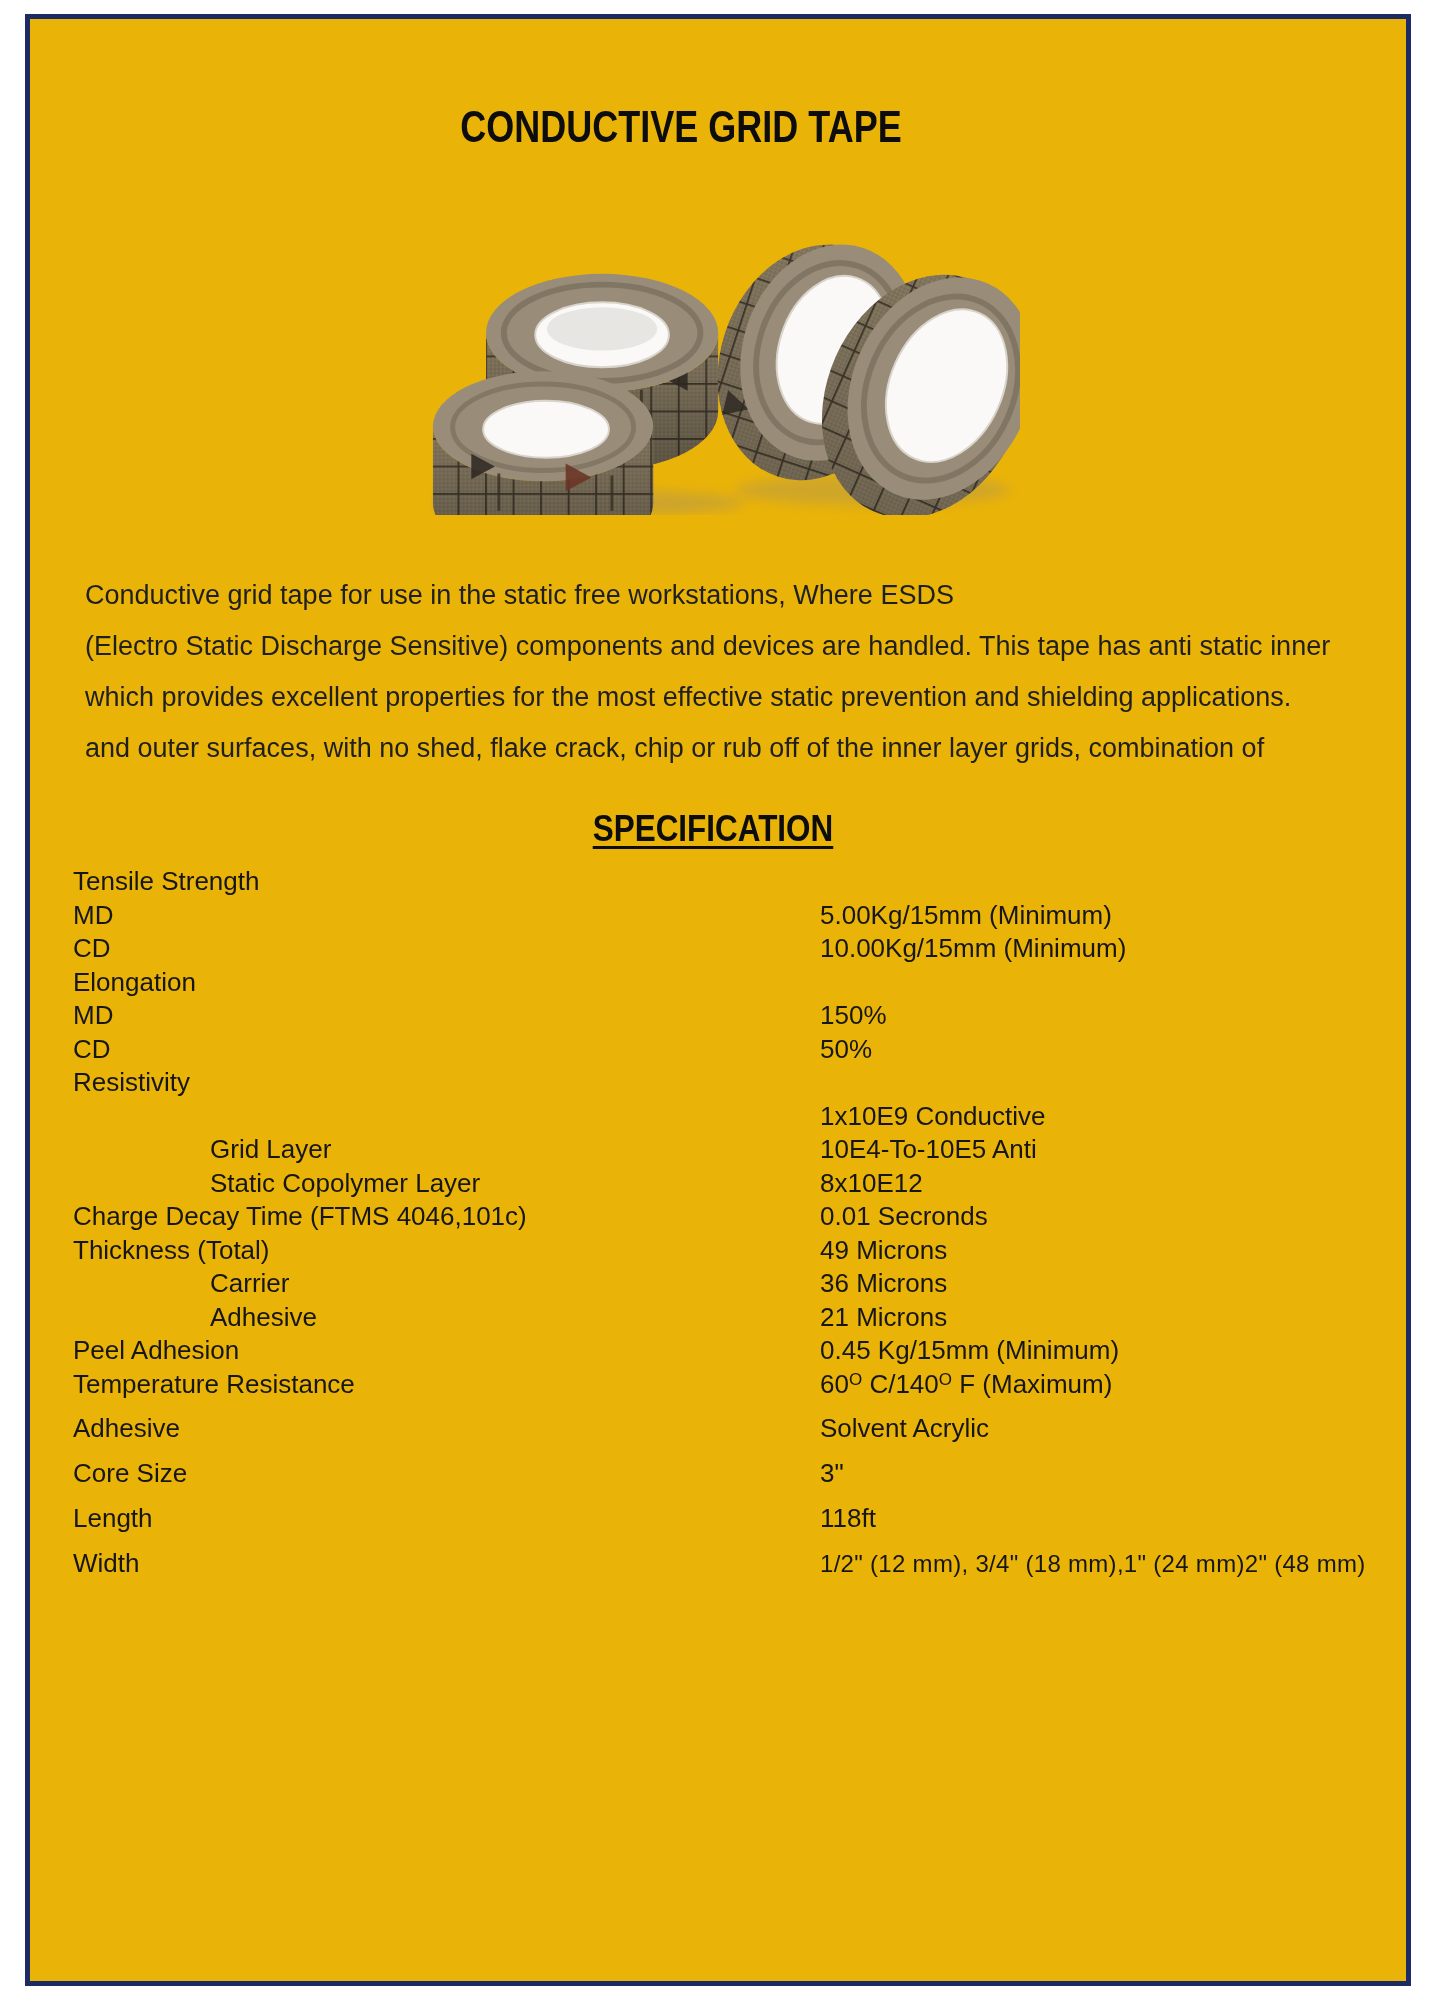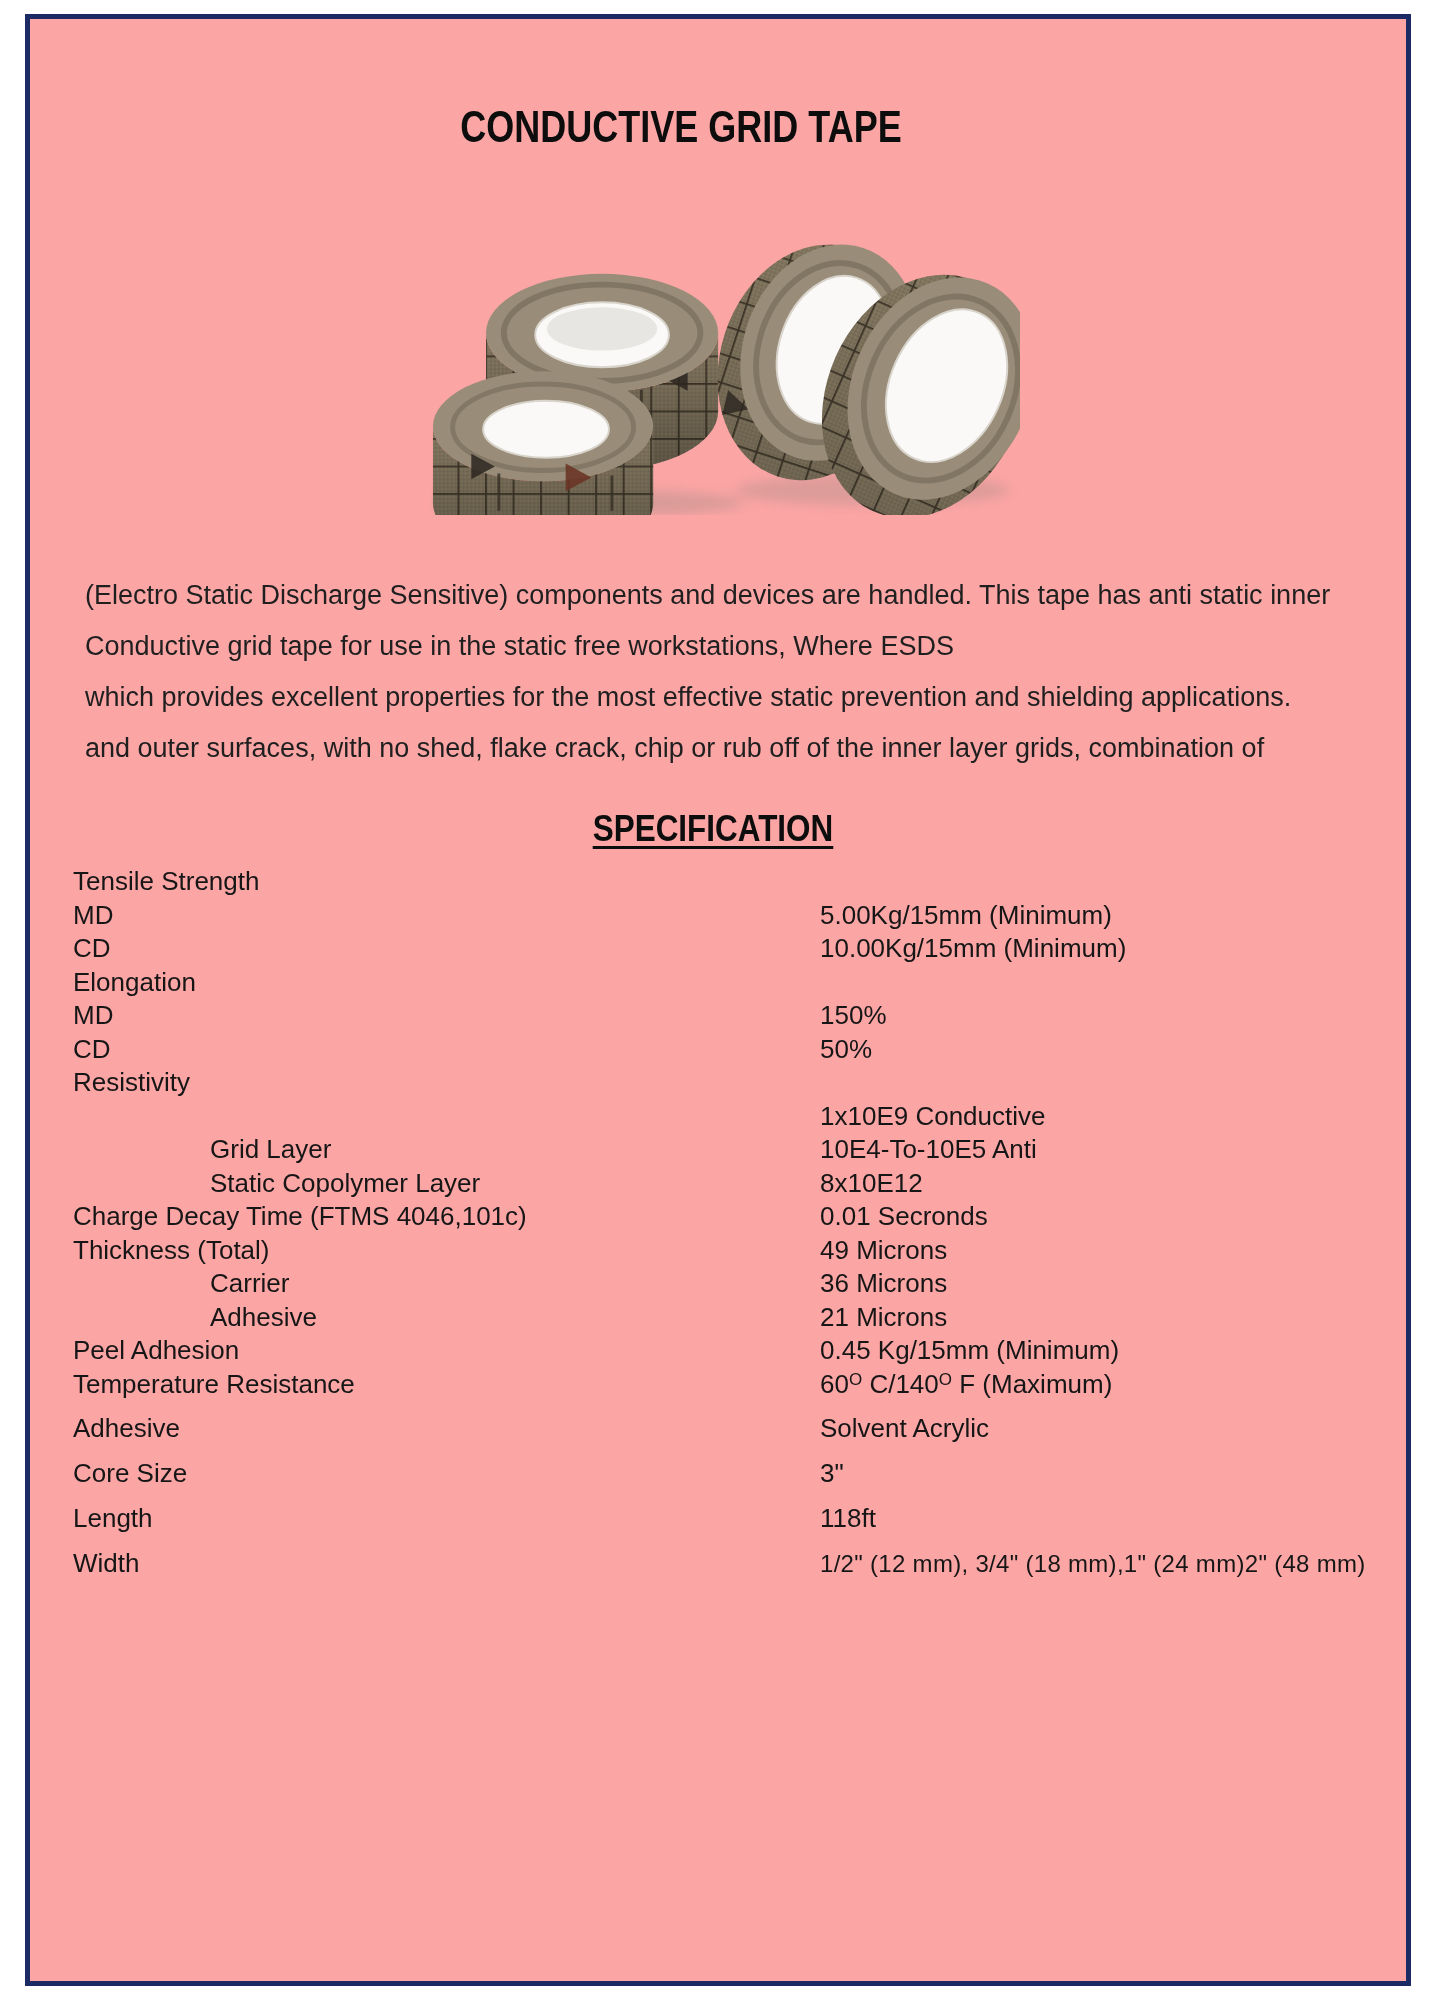--- a/index.html
+++ b/index.html
@@ -4,21 +4,21 @@
 <style>
   html,body{margin:0;padding:0;background:#ffffff;}
   body{
     width:1437px;height:2000px;position:relative;overflow:hidden;
     font-family:"Liberation Sans","DejaVu Sans",sans-serif;
     color:#1a1a1a;
   }
   .page{
     position:absolute;left:25px;top:14px;width:1376px;height:1962px;
     border:5px solid var(--border-col,#1c2b63);
-    background:#fca5a5;box-sizing:content-box;
+    background:#eab308;box-sizing:content-box;
   }
   .title{
     position:absolute;left:-37px;top:82px;width:100%;
     text-align:center;font-weight:700;font-size:45px;letter-spacing:0px;
     transform:scaleX(0.80);transform-origin:50% 50%;
     color:#0d0d0d;white-space:nowrap;
   }
   .photo-wrap{position:absolute;left:400px;top:171px;width:590px;height:325px;}
   .photo-wrap svg{width:100%;height:100%;display:block;}
   .desc{
@@ -110,22 +110,22 @@
         <ellipse cx="505" cy="210" rx="99" ry="128" fill="url(#gridtape)"></ellipse>
         <ellipse cx="505" cy="210" rx="99" ry="128" fill="url(#shadeV)" opacity="0.5"></ellipse>
         <ellipse cx="517" cy="196" rx="90" ry="117" fill="var(--face,#998d79)"></ellipse>
         <ellipse cx="517" cy="196" rx="74" ry="97" fill="none" stroke="#4b4234" stroke-opacity="0.30" stroke-width="6"></ellipse>
         <ellipse cx="521" cy="191" rx="57" ry="81" fill="var(--core,#faf9f7)" stroke="#d8d3cb" stroke-width="2"></ellipse>
       </g>
     </svg>
   </div>
 
   <div class="desc">
+    <div class="line">Conductive grid tape for use in the static free workstations, Where ESDS</div>
     <div class="line">(Electro Static Discharge Sensitive) components and devices are handled. This tape has anti static inner</div>
-    <div class="line">Conductive grid tape for use in the static free workstations, Where ESDS</div>
     <div class="line">which provides excellent properties for the most effective static prevention and shielding applications.</div>
     <div class="line">and outer surfaces, with no shed, flake crack, chip or rub off of the inner layer grids, combination of</div>
   </div>
 
   <div class="spec-heading">SPECIFICATION</div>
 
   <div class="spec-rows">
       <div class="spec-row">
     <span class="spec-label">Tensile Strength</span>
     <span class="spec-value"></span>

